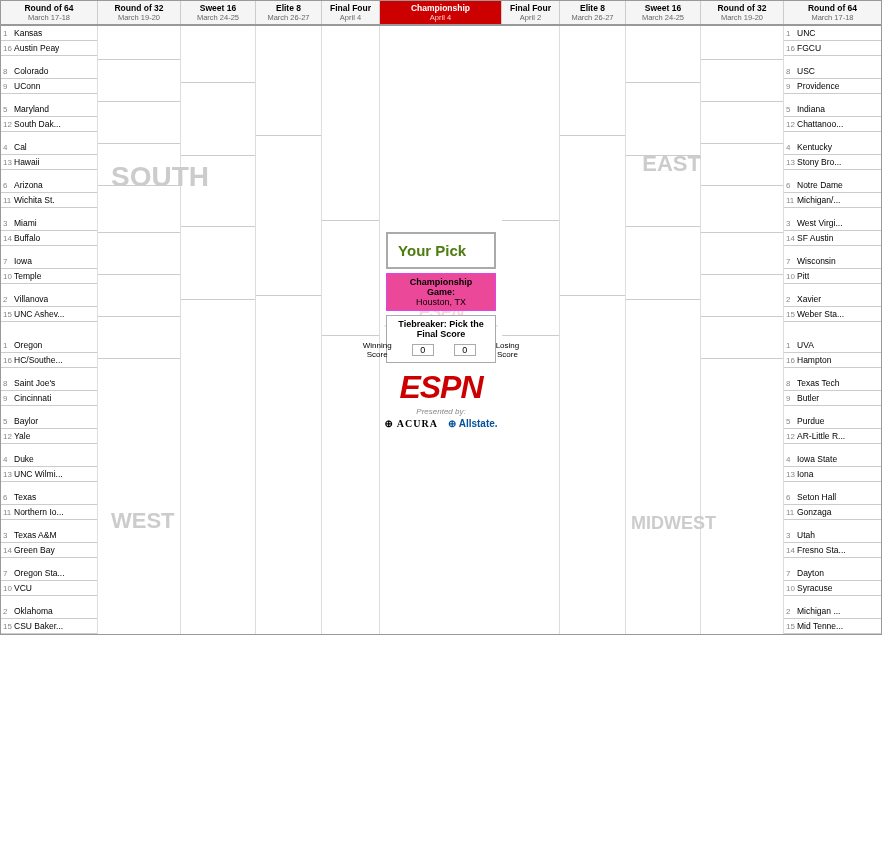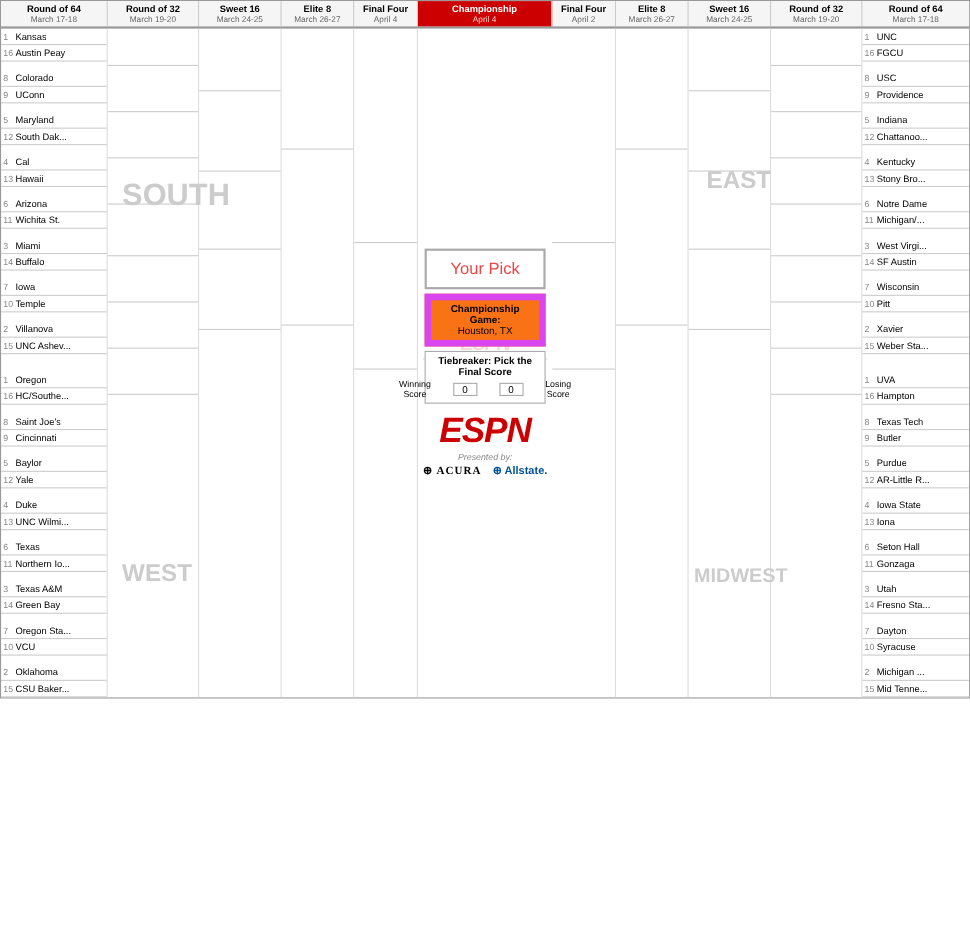--- a/index.html
+++ b/index.html
@@ -325,25 +325,25 @@
 
     <div class="center-panel" id="center-panel">
 
       <div style="position:absolute;top:0;left:0;right:0;bottom:0;display:flex;flex-direction:column;align-items:center;justify-content:center;pointer-events:none;opacity:0.15;z-index:0;">
         <div style="color:#cc0000;font-size:18px;font-weight:900;font-style:italic;letter-spacing:-1px;">ESPN</div>
         <div style="font-size:16px;font-weight:900;color:#555;text-align:center;line-height:1.1;">TOURNAMENT<br>CHALLENGE</div>
       </div>
 
       <div style="position:relative;z-index:1;width:100%;display:flex;flex-direction:column;align-items:center;">
 
-        <div style="border:2px solid #aaa;padding:8px 10px;text-align:center;width:90%;font-size:15px;font-weight:normal;color:#ef4444;background:#fff;margin-bottom:4px;">
+        <div style="border:2px solid #aaa;padding:8px 10px;width:90%;font-size:15px;font-weight:bold;color:#4d7c0f;background:#fff;margin-bottom:4px;">
           <span>Your Pick</span>
         </div>
 
-        <div style="border:6px solid #d946ef;padding:3px 8px;text-align:center;width:90%;background:#f97316;margin-bottom:4px;">
+        <div style="border:1px solid #d946ef;padding:3px 8px;text-align:center;width:90%;background:#ec4899;margin-bottom:4px;">
           <div style="font-weight:bold;font-size:9px;">Championship Game:</div>
           <div style="font-size:9px;">Houston, TX</div>
         </div>
 
         <div style="border:1px solid #aaa;padding:3px 8px;text-align:center;width:90%;background:#fff;margin-bottom:8px;">
           <div style="font-weight:bold;font-size:9px;">Tiebreaker: Pick the Final Score</div>
           <div style="display:flex;align-items:center;justify-content:center;gap:20px;margin-top:2px;">
             <span style="font-size:8px;">Winning Score</span>
             <input type="text" value="0" style="width: 22px; border: 1px solid rgb(170, 170, 170); text-align: center; font-size: 9px;">
             <input type="text" value="0" style="width: 22px; border: 1px solid rgb(170, 170, 170); text-align: center; font-size: 9px;">

